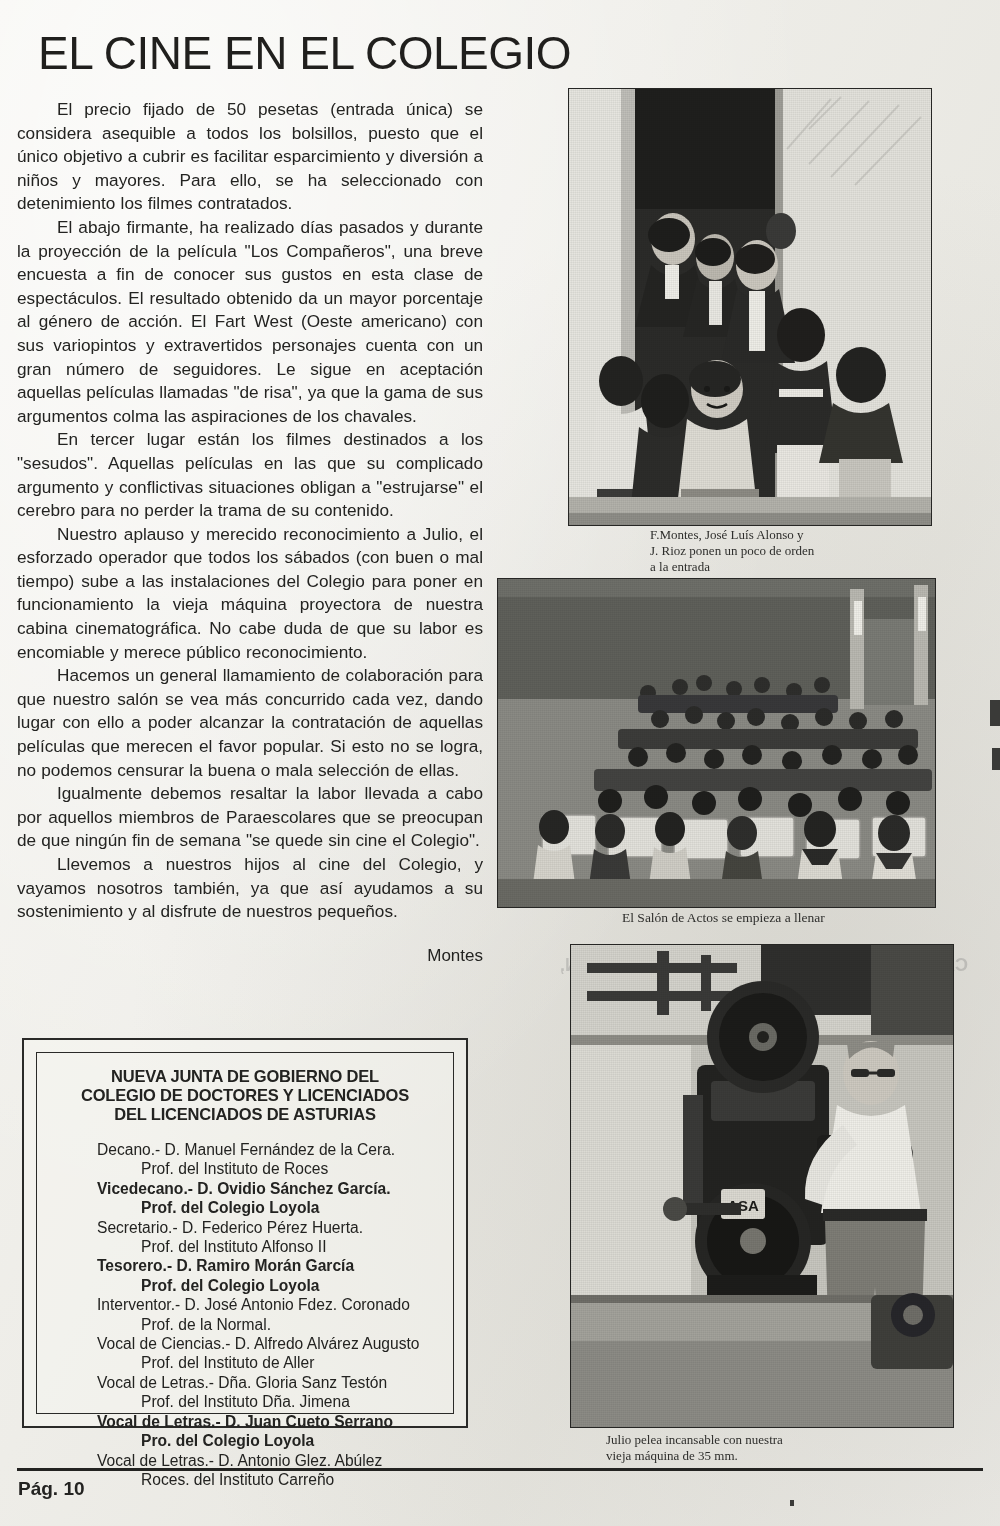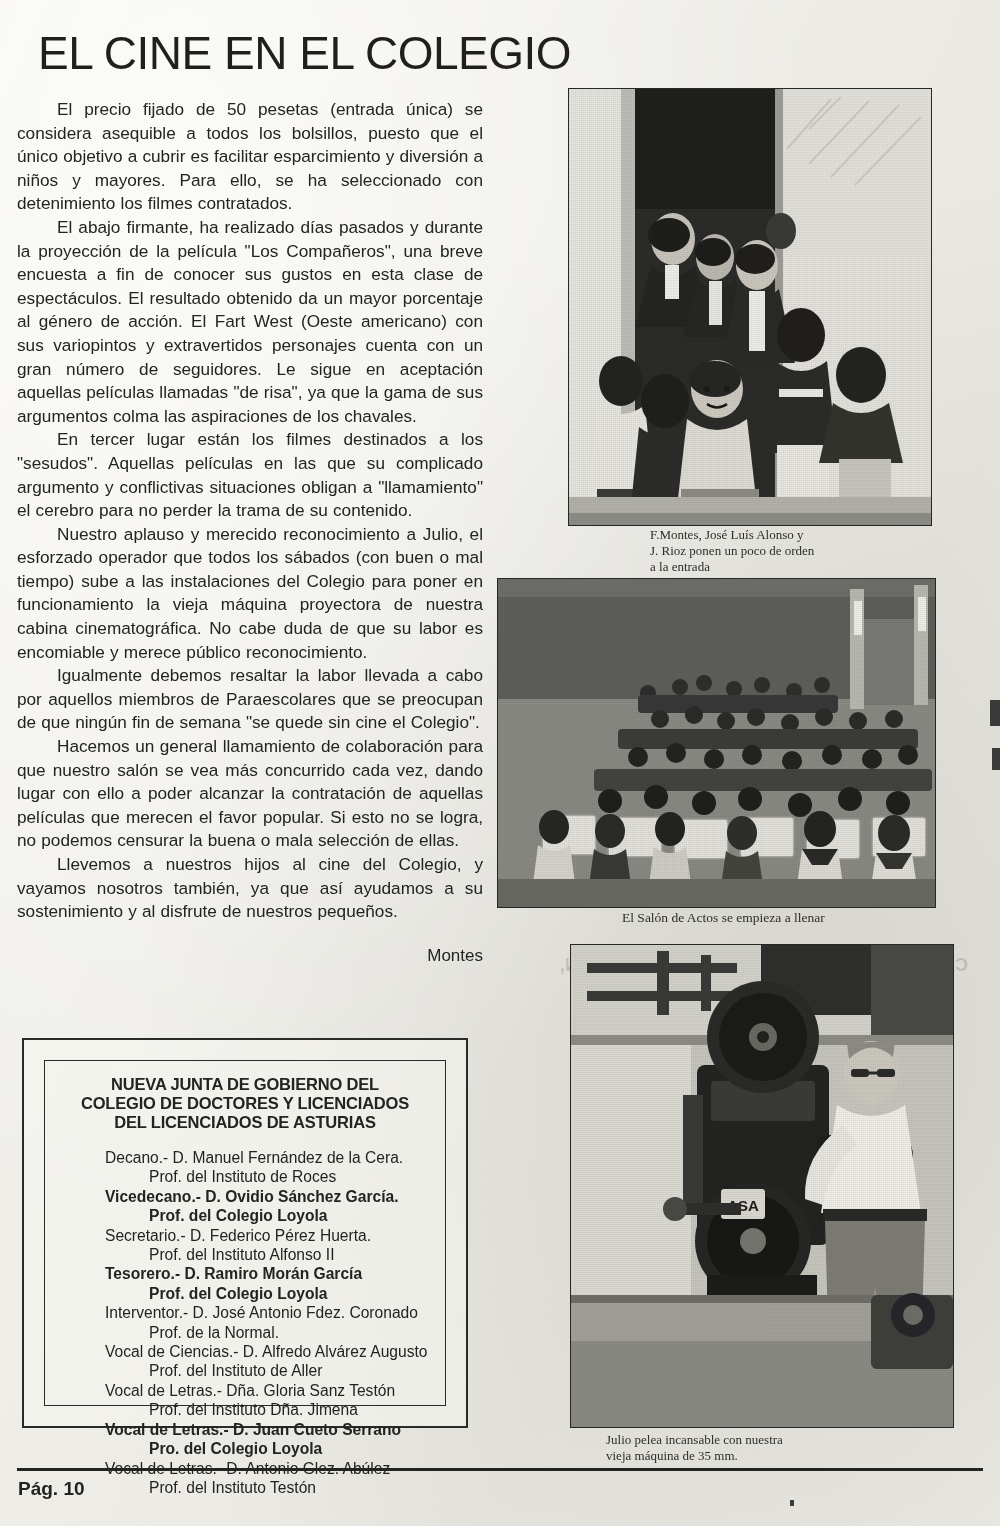--- a/index.html
+++ b/index.html
@@ -82,21 +82,21 @@
   
   .notice {
     position: absolute;
     left: 22px;
     top: 1038px;
     width: 446px;
     height: 390px;
     border: 2px solid #2a2a28;
     background: rgba(246,245,241,0.55);
     box-sizing: border-box;
-    padding: 20px;
+    padding: 12px;
   }
   .notice-inner {
     border: 1px solid #2a2a28;
     width: 100%;
     height: 100%;
     box-sizing: border-box;
     padding: 14px 12px 10px 12px;
   }
   .notice-title {
     text-align: center;
@@ -181,24 +181,24 @@
   <div class="ghost" style="left:600px; top:790px; font-size:19px;">de la</div>
   <div class="ghost" style="left:590px; top:845px; font-size:18px;">PRINCIPE</div>
   <div class="ghost" style="left:560px; top:955px; font-size:18px;">SON,</div>
   <div class="ghost" style="left:930px; top:955px; font-size:18px;">CAS</div>
 
   <div class="headline">EL CINE EN EL COLEGIO</div>
 
   <div class="body-col">
     <p>El precio fijado de 50 pesetas (entrada única) se considera asequible a todos los bolsillos, puesto que el único objetivo a cubrir es facilitar esparcimiento y diversión a niños y mayores. Para ello, se ha seleccionado con detenimiento los filmes contratados.</p>
     <p>El abajo firmante, ha realizado días pasados y durante la proyección de la película "Los Compañeros", una breve encuesta a fin de conocer sus gustos en esta clase de espectáculos. El resultado obtenido da un mayor porcentaje al género de acción. El Fart West (Oeste americano) con sus variopintos y extravertidos personajes cuenta con un gran número de seguidores. Le sigue en aceptación aquellas películas llamadas "de risa", ya que la gama de sus argumentos colma las aspiraciones de los chavales.</p>
-    <p>En tercer lugar están los filmes destinados a los "sesudos". Aquellas películas en las que su complicado argumento y conflictivas situaciones obligan a "llamamiento" el cerebro para no perder la trama de su contenido.</p>
+    <p>En tercer lugar están los filmes destinados a los "sesudos". Aquellas películas en las que su complicado argumento y conflictivas situaciones obligan a "estrujarse" el cerebro para no perder la trama de su contenido.</p>
     <p>Nuestro aplauso y merecido reconocimiento a Julio, el esforzado operador que todos los sábados (con buen o mal tiempo) sube a las instalaciones del Colegio para poner en funcionamiento la vieja máquina proyectora de nuestra cabina cinematográfica. No cabe duda de que su labor es encomiable y merece público reconocimiento.</p>
+    <p>Hacemos un general llamamiento de colaboración para que nuestro salón se vea más concurrido cada vez, dando lugar con ello a poder alcanzar la contratación de aquellas películas que merecen el favor popular. Si esto no se logra, no podemos censurar la buena o mala selección de ellas.</p>
     <p>Igualmente debemos resaltar la labor llevada a cabo por aquellos miembros de Paraescolares que se preocupan de que ningún fin de semana "se quede sin cine el Colegio".</p>
-    <p>Hacemos un general llamamiento de colaboración para que nuestro salón se vea más concurrido cada vez, dando lugar con ello a poder alcanzar la contratación de aquellas películas que merecen el favor popular. Si esto no se logra, no podemos censurar la buena o mala selección de ellas.</p>
     <p>Llevemos a nuestros hijos al cine del Colegio, y vayamos nosotros también, ya que así ayudamos a su sostenimiento y al disfrute de nuestros pequeños.</p>
   </div>
 
   <div class="signature">Montes</div>
 
   <div class="notice">
     <div class="notice-inner">
       <div class="notice-title">
         <div>NUEVA JUNTA DE GOBIERNO DEL</div>
         <div>COLEGIO DE DOCTORES Y LICENCIADOS</div>
@@ -215,21 +215,21 @@
         <div class="board-inst b">Prof. del Colegio Loyola</div>
         <div class="board-role">Interventor.- D. José Antonio Fdez. Coronado</div>
         <div class="board-inst">Prof. de la Normal.</div>
         <div class="board-role">Vocal de Ciencias.- D. Alfredo Alvárez Augusto</div>
         <div class="board-inst">Prof. del Instituto de Aller</div>
         <div class="board-role">Vocal de Letras.- Dña. Gloria Sanz Testón</div>
         <div class="board-inst">Prof. del Instituto Dña. Jimena</div>
         <div class="board-role b">Vocal de Letras.- D. Juan Cueto Serrano</div>
         <div class="board-inst b">Pro. del Colegio Loyola</div>
         <div class="board-role">Vocal de Letras.- D. Antonio Glez. Abúlez</div>
-        <div class="board-inst">Prof. del Instituto Testón</div>
+        <div class="board-inst">Roces. del Instituto Carreño</div>
       </div>
     </div>
   </div>
 
   <div class="photo" style="left:568px; top:88px; width:362px; height:436px;">
     <svg class="ph-canvas" viewBox="0 0 362 436" preserveAspectRatio="none">
       <rect x="0" y="0" width="362" height="436" fill="#d8d7d1"></rect>
 
       <rect x="0" y="0" width="58" height="436" fill="#e6e5df"></rect>
       <rect x="52" y="0" width="14" height="400" fill="#bfbeb8"></rect>

